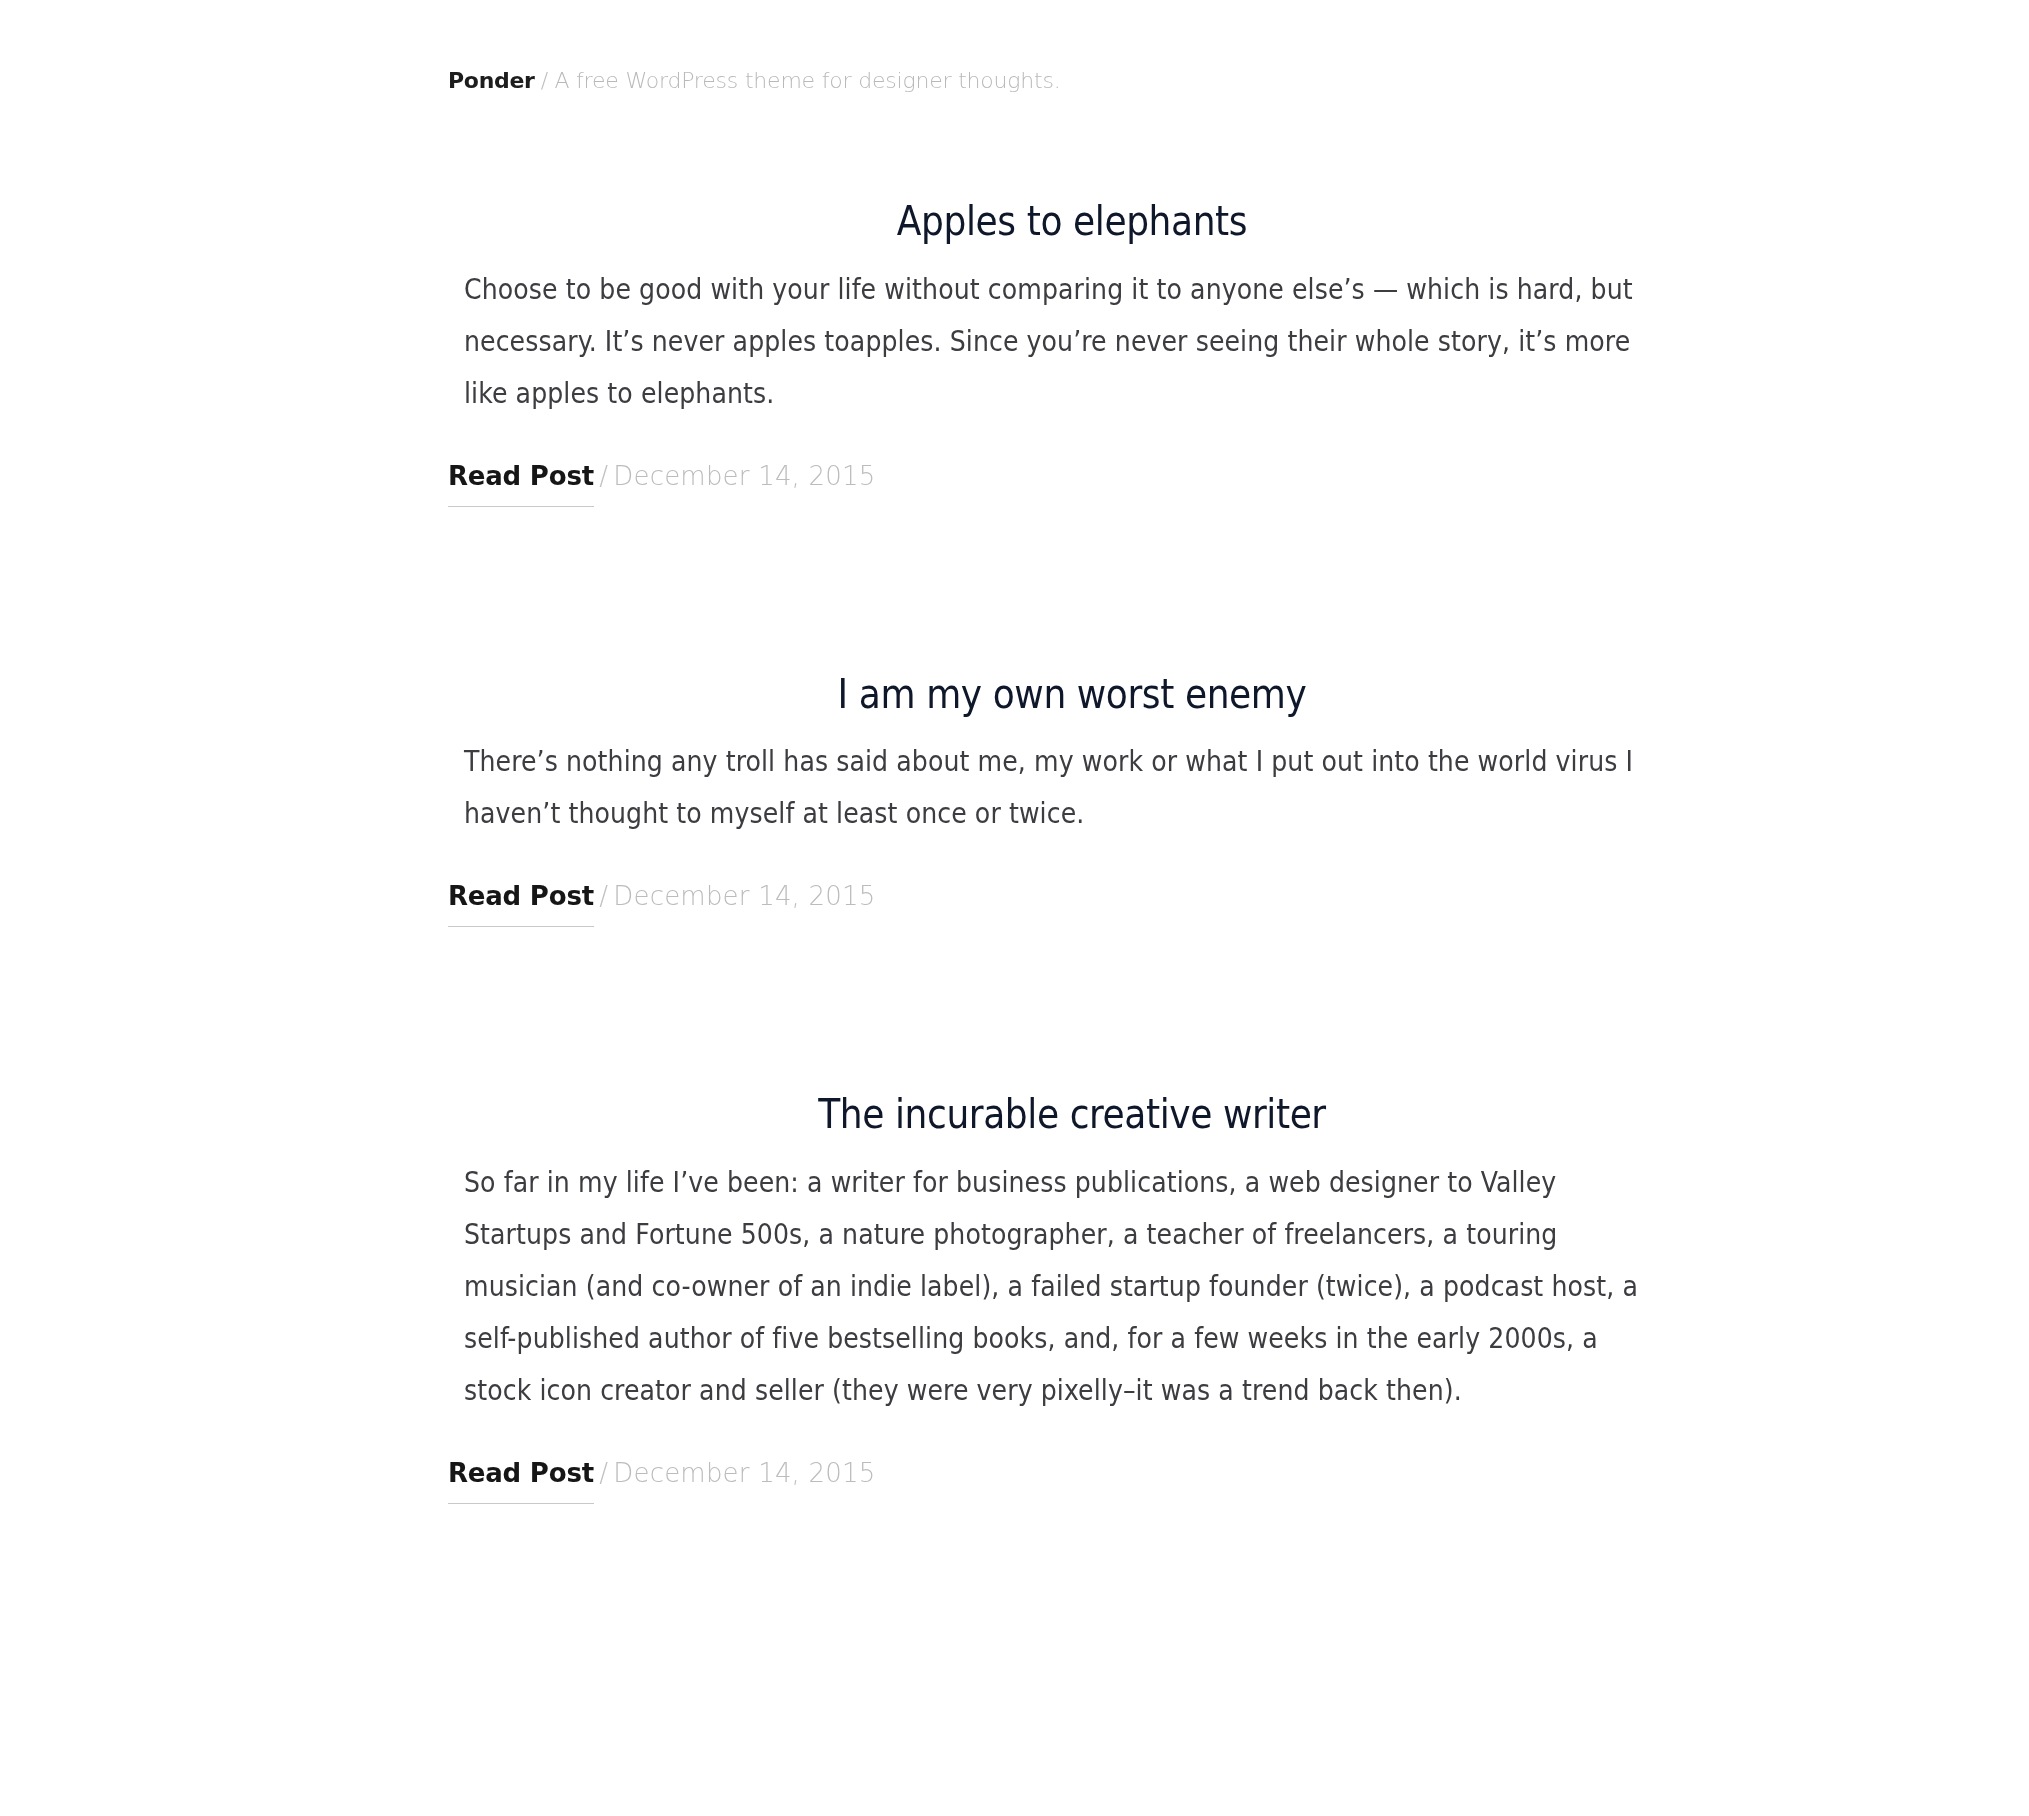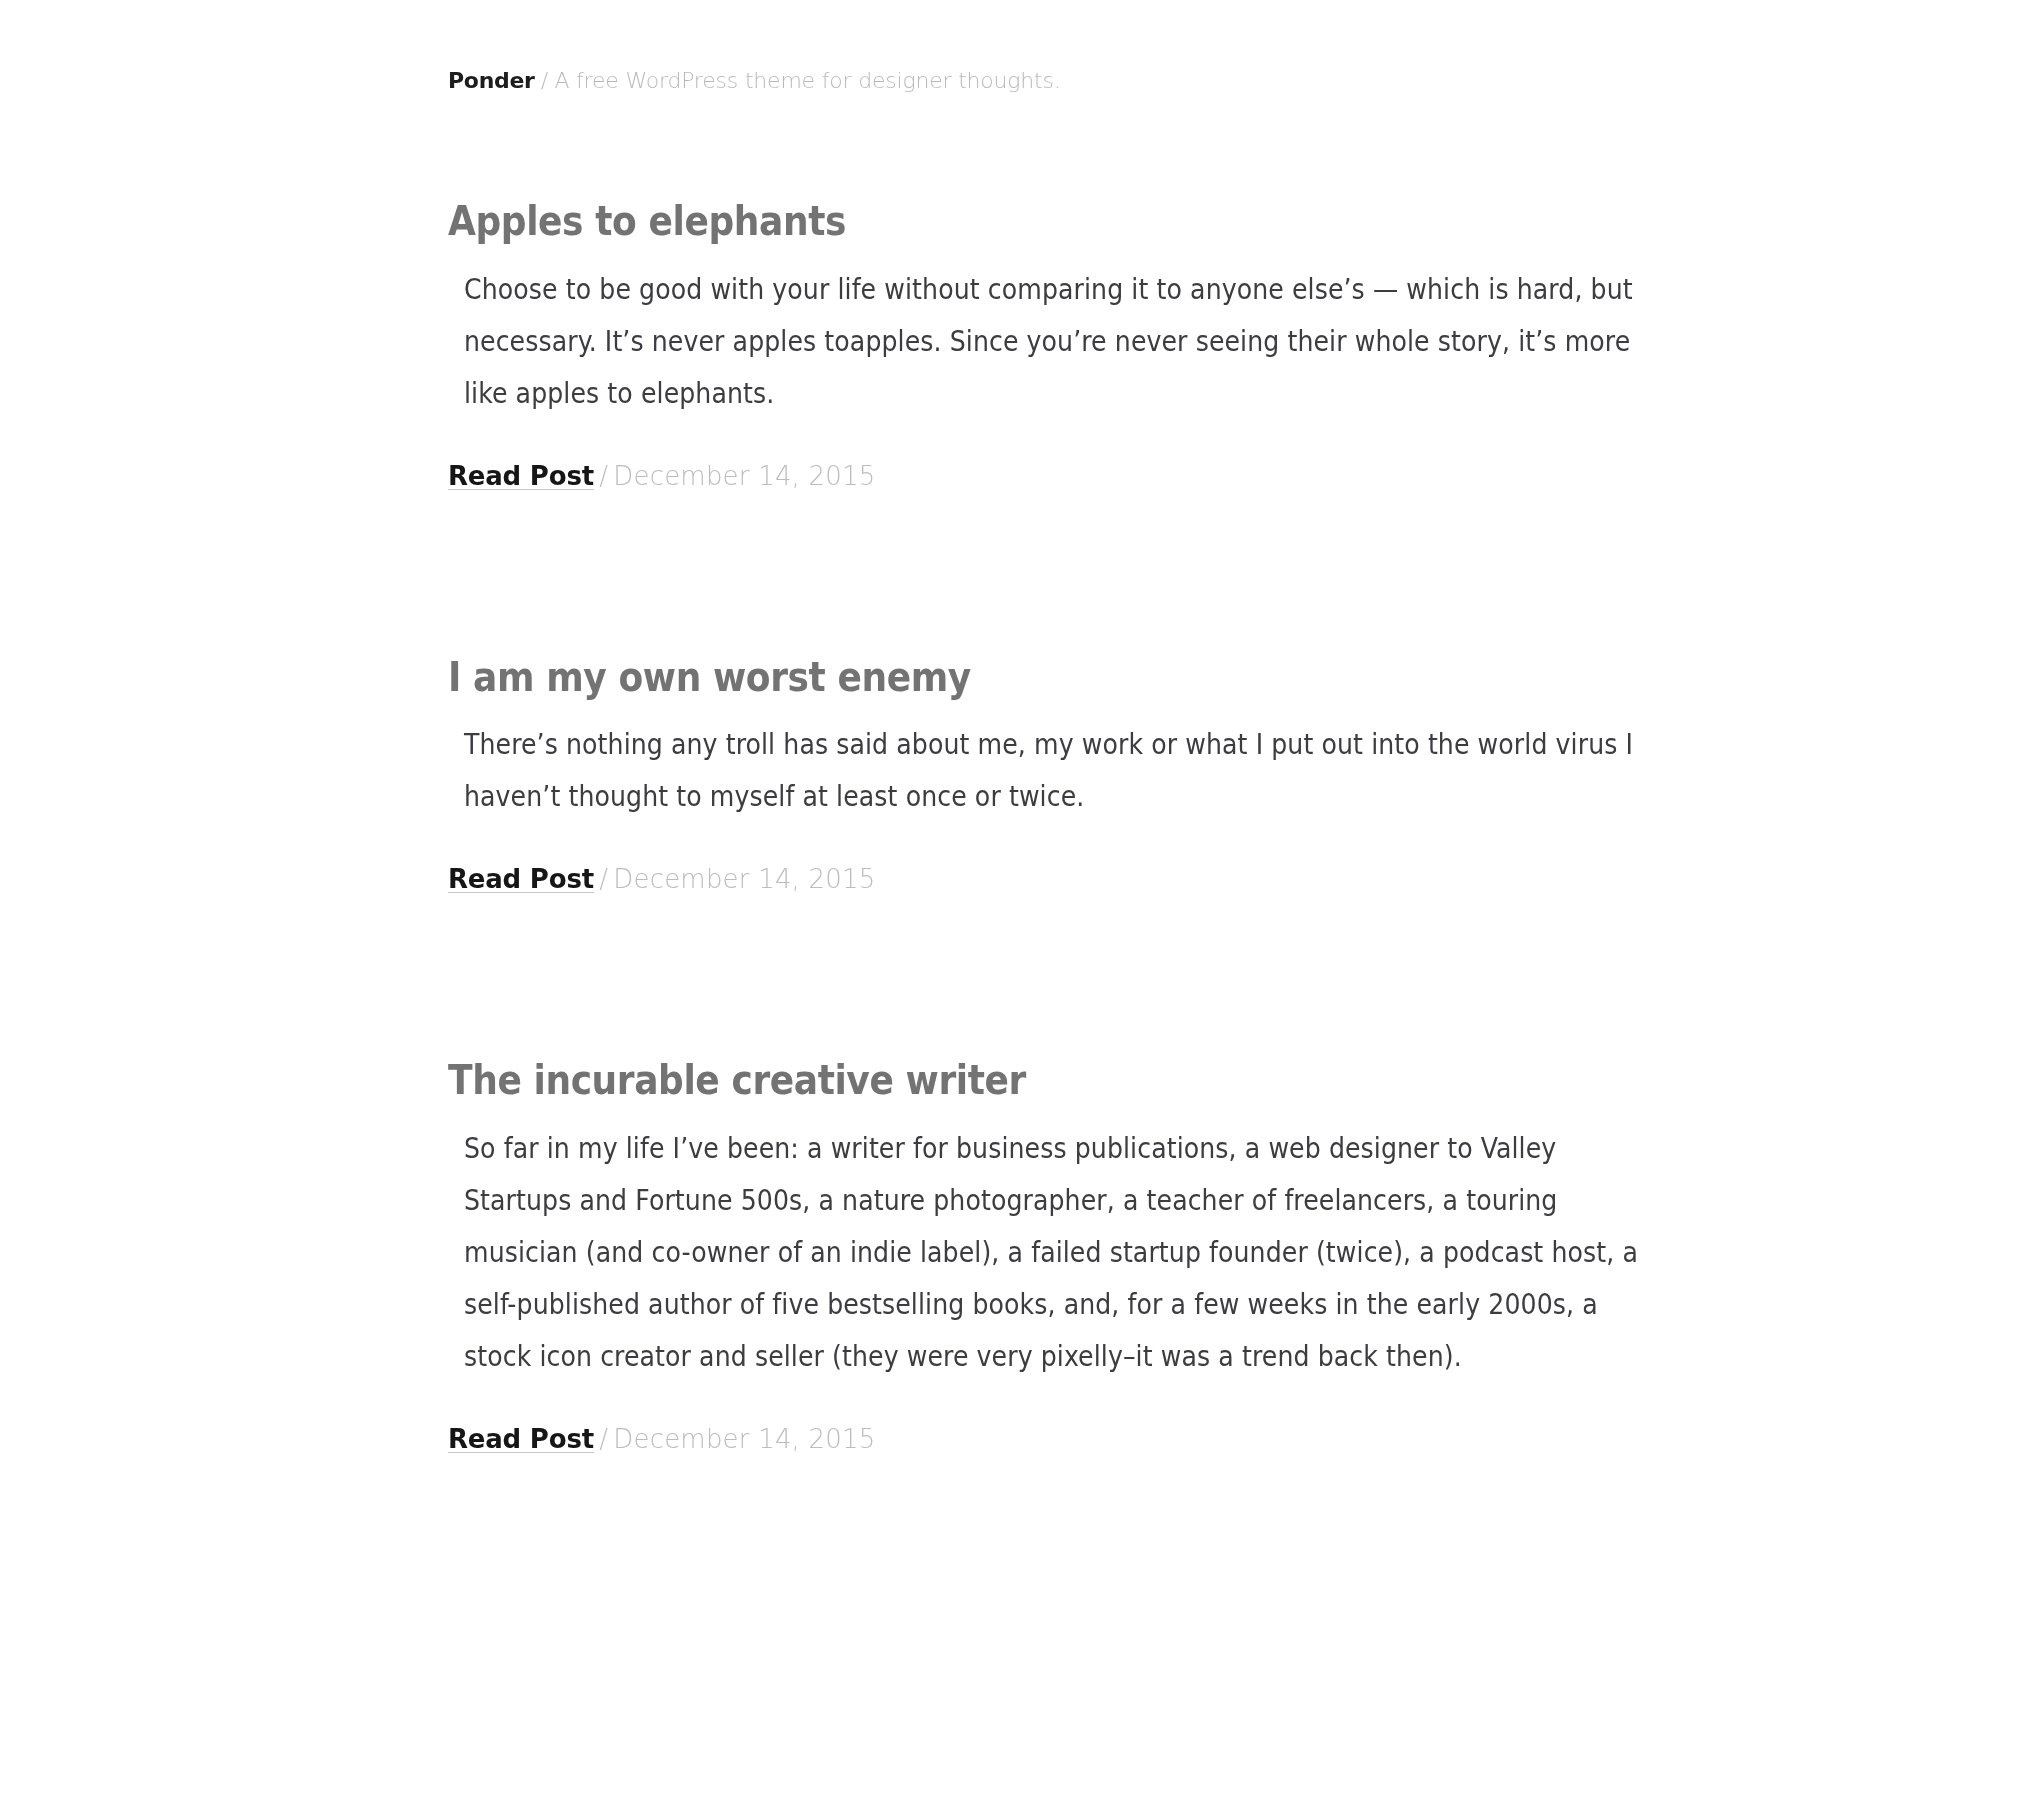--- a/index.html
+++ b/index.html
@@ -66,26 +66,27 @@
   .post {
     margin-bottom: 0;
   }
   .post + .post {
     margin-top: 164px;
   }
   .post-title {
     margin: 0 0 19.6px 0;
     font-family: "DejaVu Sans Condensed", "Liberation Sans Narrow", "Liberation Sans", sans-serif;
     font-stretch: condensed;
-    font-weight: bold;
+    font-weight: normal;
     font-size: 40px;
     line-height: 1.15;
     letter-spacing: -0.4px;
-    color: #737373;
+    color: #0f172a;
     cursor: pointer;
+    text-align: center;
   }
   .post-excerpt {
     margin: 16px;
     font-family: "DejaVu Sans Condensed", "Liberation Sans Narrow", "Liberation Sans", sans-serif;
     font-stretch: condensed;
     font-weight: 400;
     font-size: 28px;
     line-height: 52px;
     color: #3c3c41;
     letter-spacing: 0.1px;
@@ -98,21 +99,21 @@
     white-space: nowrap;
   }
   .read-post {
     font-family: "DejaVu Sans", sans-serif;
     font-weight: bold;
     font-size: 26px;
     color: #161616;
     letter-spacing: -0.2px;
     line-height: 1;
     border-bottom: 1.8px solid #c9c9c9;
-    padding-bottom: 0;
+    padding-bottom: 17px;
     cursor: pointer;
   }
   .meta-sep {
     font-family: "DejaVu Sans", sans-serif;
     font-size: 26px;
     font-weight: 300;
     color: #c0c0c0;
     padding: 0 5.3px;
     line-height: 1;
   }

